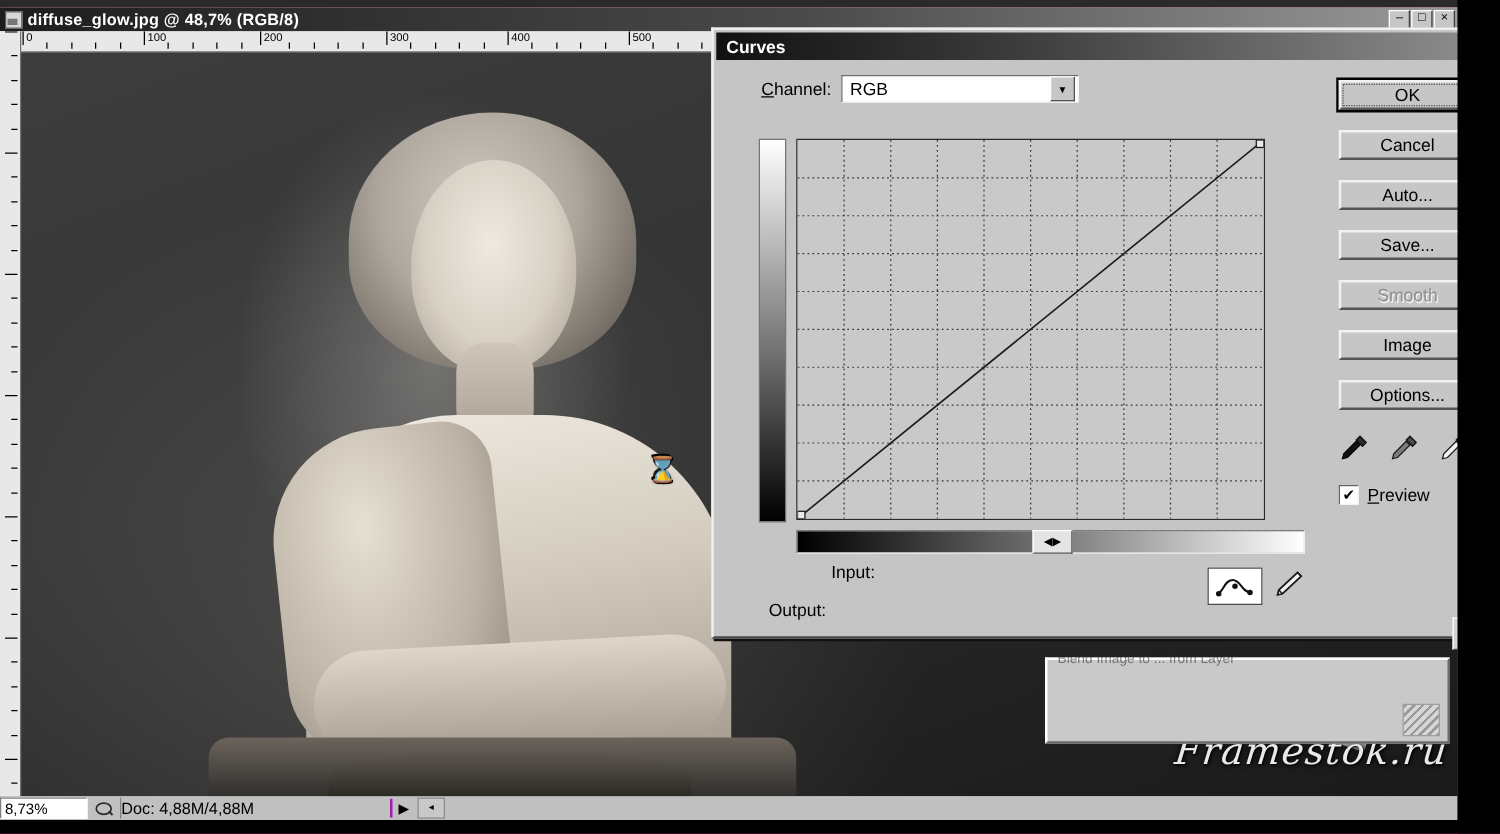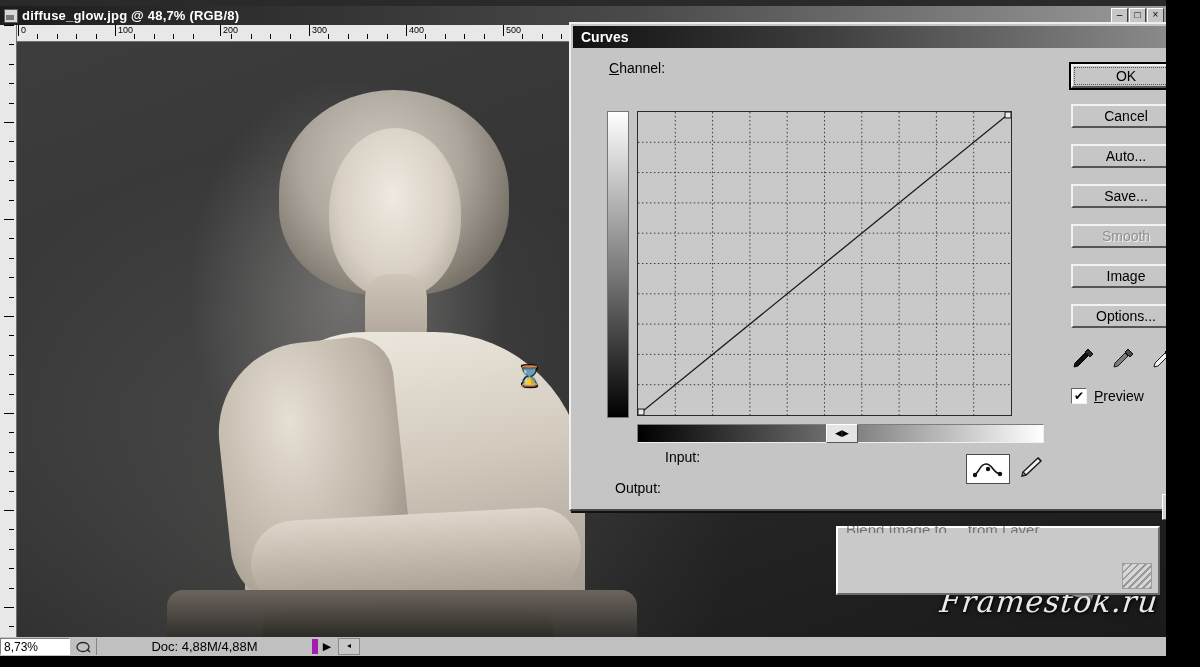--- a/index.html
+++ b/index.html
@@ -88,28 +88,28 @@
     position:absolute;left:0;top:631px;width:1166px;height:19px;background:#c0c0c0;
     display:flex;align-items:center;font-size:12px;color:#000;
   }
   .sb-zoom{
     width:70px;height:17px;background:#fff;
     border-top:1px solid #808080;border-left:1px solid #808080;
     border-right:1px solid #fff;border-bottom:1px solid #fff;
     display:flex;align-items:center;padding-left:3px;box-sizing:border-box;font-size:12px;
   }
   .sb-icon{width:26px;height:17px;display:flex;align-items:center;justify-content:center;border-right:1px solid #848484;}
-  .sb-doc{flex:0 0 215px;text-align:center;font-size:13px;border-right:6px solid #a21caf;}
+  .sb-doc{flex:0 0 215px;text-align:left;font-size:13px;border-right:2px solid #a21caf;}
   .sb-arrow{width:18px;text-align:center;font-size:11px;}
   .sb-box{width:20px;height:15px;background:#c8c8c8;border:1px solid #8a8a8a;margin-left:2px;font-size:8px;text-align:center;line-height:14px;}
 
   
   .bg-panel{position:absolute;left:836px;top:520px;width:320px;height:65px;background:#c9c9c9;
     border-top:2px solid #fff;border-left:2px solid #fff;border-right:2px solid #6a6a6a;border-bottom:2px solid #6a6a6a;}
-  .bg-panel-text{position:absolute;left:8px;top:-7px;width:300px;height:12px;font-size:15px;color:#2b2b2b;
+  .bg-panel-text{position:absolute;left:8px;top:-7px;width:300px;height:12px;font-size:11px;color:#2b2b2b;
     white-space:nowrap;overflow:hidden;opacity:.55;}
   .bg-panel-grip{position:absolute;right:6px;bottom:4px;width:28px;height:24px;
     background:repeating-linear-gradient(135deg,#9a9a9a 0 2px,#d6d6d6 2px 5px);border:1px solid #9e9e9e;}
 
   
   .curves{
     position:absolute;left:569px;top:22px;width:620px;height:485px;
     background:#c5c5c5;
     border-top:2px solid #efefef;border-left:2px solid #efefef;
     border-right:2px solid #4a4a4a;border-bottom:2px solid #4a4a4a;
@@ -239,21 +239,21 @@
         <div class="rh-label" style="left: 2px;">0</div>
         <div class="rh-tick" style="left: 21.4px;"></div>
         <div class="rh-tick" style="left: 40.8px;"></div>
         <div class="rh-tick" style="left: 60.2px;"></div>
         <div class="rh-tick" style="left: 79.6px;"></div>
         <div class="rh-label" style="left: 99px;">100</div>
         <div class="rh-tick" style="left: 118.4px;"></div>
         <div class="rh-tick" style="left: 137.8px;"></div>
         <div class="rh-tick" style="left: 157.2px;"></div>
         <div class="rh-tick" style="left: 176.6px;"></div>
-        <div class="rh-label" style="left: 204px;">200</div>
+        <div class="rh-label" style="left: 192px;">200</div>
         <div class="rh-tick" style="left: 215.4px;"></div>
         <div class="rh-tick" style="left: 234.8px;"></div>
         <div class="rh-tick" style="left: 254.2px;"></div>
         <div class="rh-tick" style="left: 273.6px;"></div>
         <div class="rh-label" style="left: 293px;">300</div>
         <div class="rh-tick" style="left: 312.4px;"></div>
         <div class="rh-tick" style="left: 331.8px;"></div>
         <div class="rh-tick" style="left: 351.2px;"></div>
         <div class="rh-tick" style="left: 370.6px;"></div>
         <div class="rh-label" style="left: 390px;">400</div>
@@ -350,20 +350,24 @@
 
   <div class="curves">
 
     <div class="curves-title">
       <span>Curves</span>
     </div>
     <div class="curves-close"></div>
 
     <div class="chan-row">
       <span class="chan-label"><u>C</u><span>hannel:</span></span>
+      <div class="chan-select">
+        <span class="chan-value">RGB</span>
+        <span class="chan-arrow">▼</span>
+      </div>
     </div>
 
     <div class="vgrad"></div>
 
     <div class="grid-wrap">
       <svg class="grid-canvas" id="curveSvg" viewBox="0 0 375 305" preserveAspectRatio="none">
           <rect x="0" y="0" width="375" height="305" fill="#c9c9c9"></rect>
           <line x1="37.5" y1="0" x2="37.5" y2="305" stroke="#3b3b3b" stroke-width="1" stroke-dasharray="1.5,2.5"></line>
           <line x1="0" y1="30.5" x2="375" y2="30.5" stroke="#3b3b3b" stroke-width="1" stroke-dasharray="1.5,2.5"></line>
           <line x1="75" y1="0" x2="75" y2="305" stroke="#3b3b3b" stroke-width="1" stroke-dasharray="1.5,2.5"></line>

